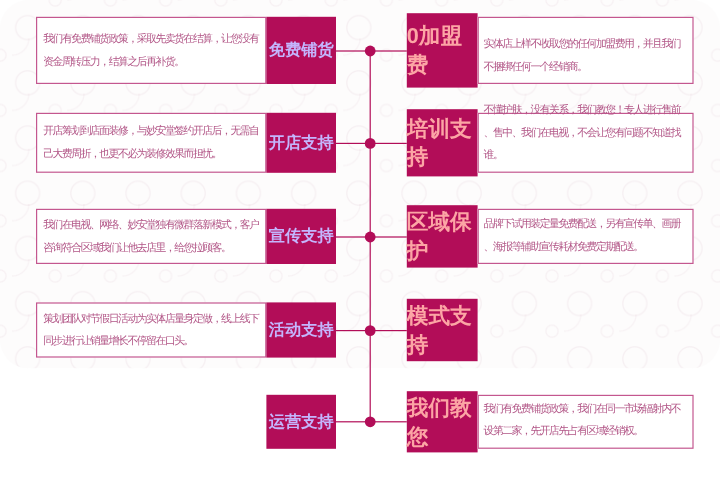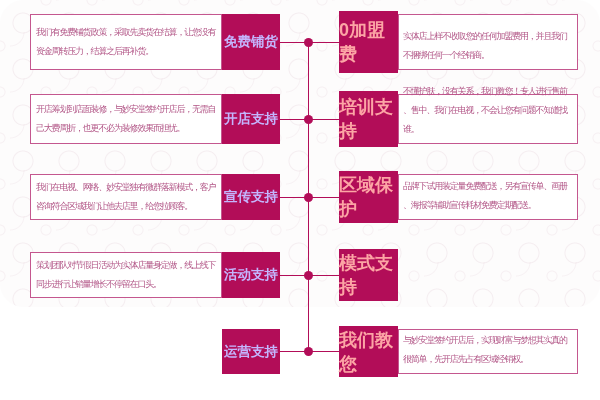--- a/index.html
+++ b/index.html
@@ -115,18 +115,18 @@
     <div class="lbadge">活动支持</div>
     <div class="rbadge">模式支持</div>
     <div class="dot"></div>
   </div>
 
   <div class="row r5">
     <div class="connector"></div>
     <div class="lbadge">运营支持</div>
     <div class="rbadge">我们教您</div>
     <div class="rbox">
-      <p>与妙安堂签约开店后，实现财富与梦想其实真的很简单，先开店先占有区域经销权。</p>
+      <p>我们有免费铺货政策，我们在同一市场辐射内不设第二家，先开店先占有区域经销权。</p>
     </div>
     <div class="dot"></div>
   </div>
 
 </div>
 
 </body></html>

